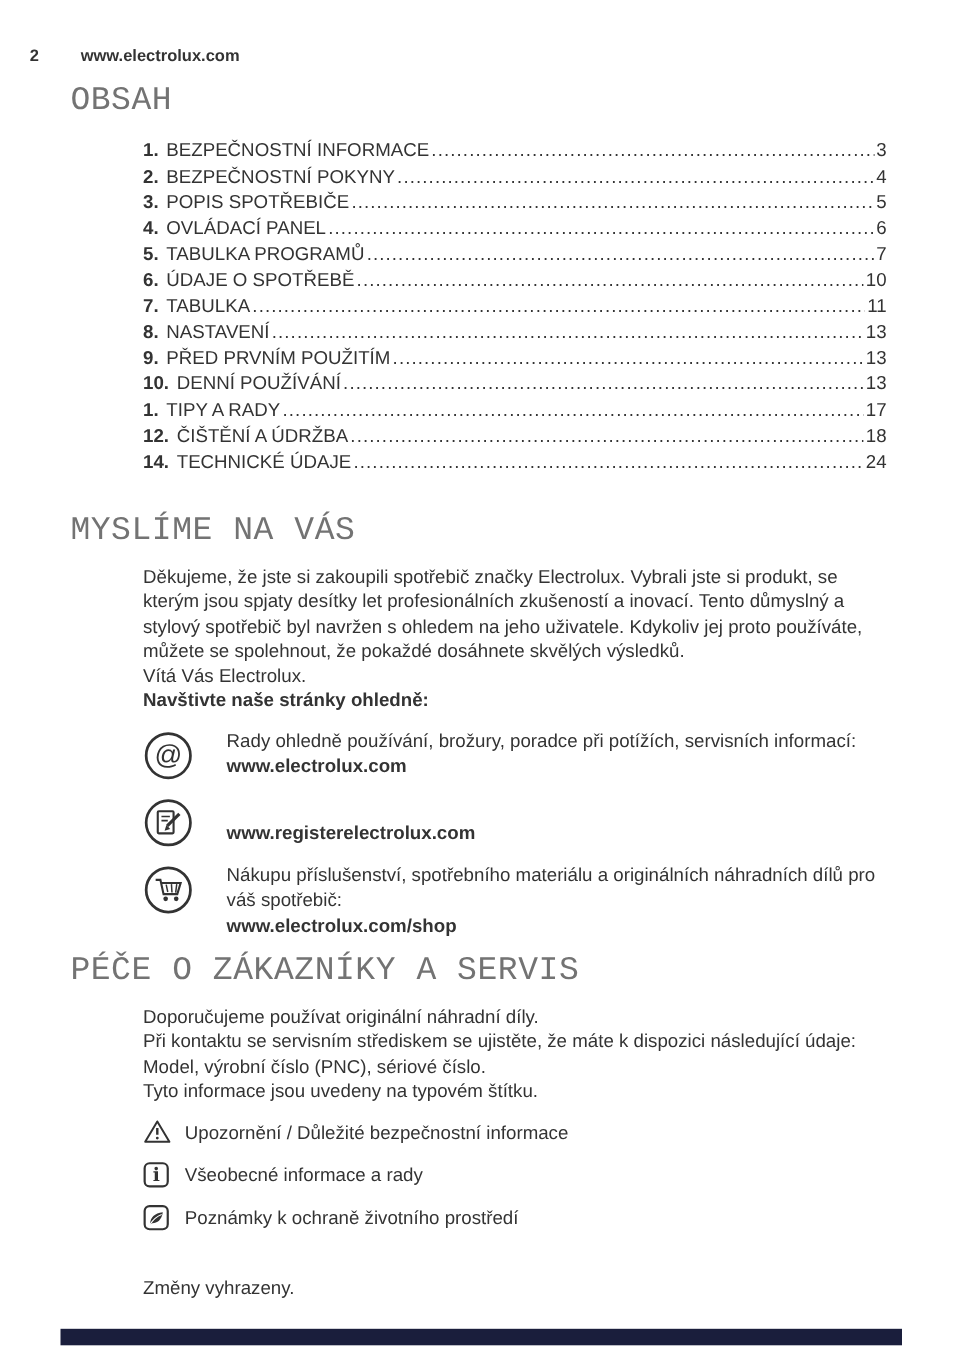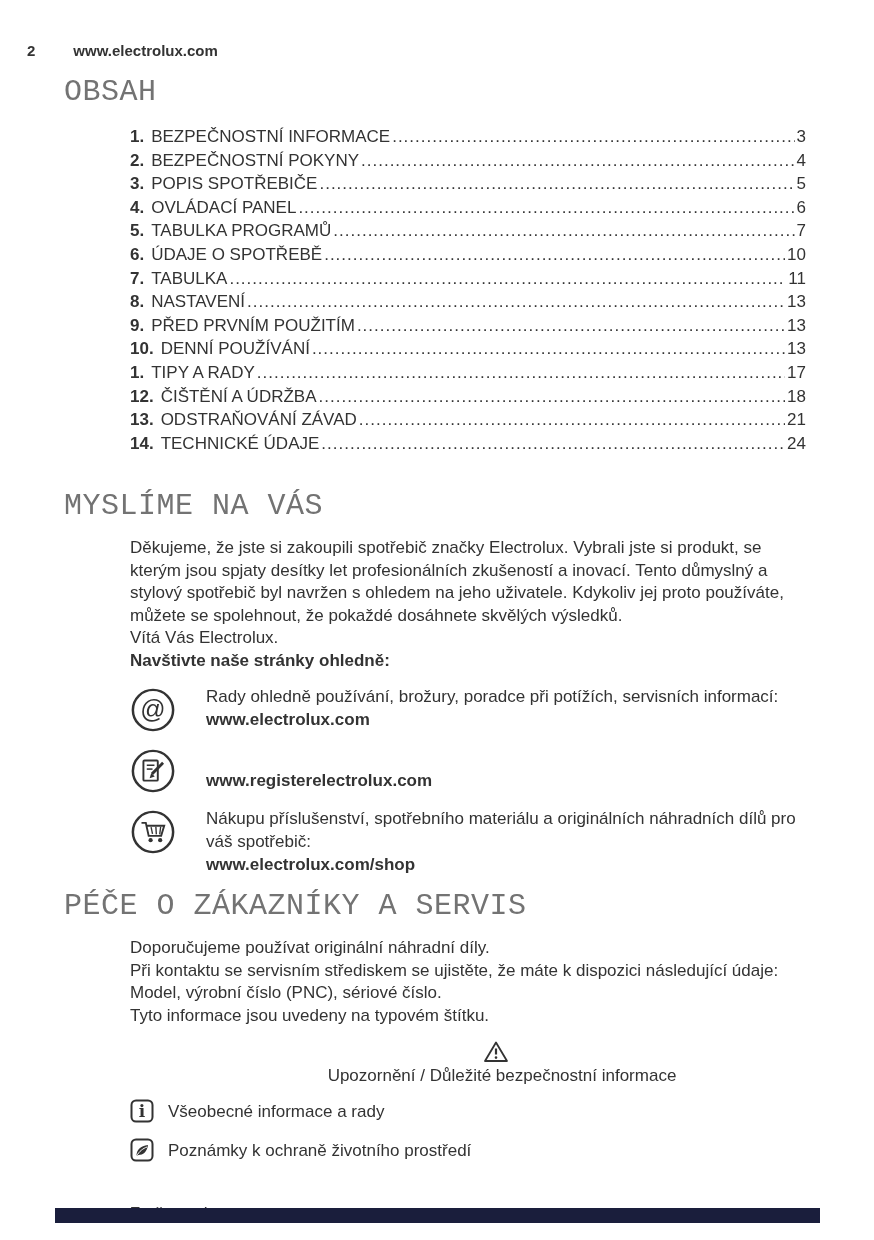--- a/index.html
+++ b/index.html
@@ -145,26 +145,20 @@
         <span class="dots"></span>
         <span class="toc-page">17</span>
       </div>
     <div class="toc-row">
         <span class="toc-num">12.</span>
         <span class="toc-label">ČIŠTĚNÍ A ÚDRŽBA</span>
         <span class="dots"></span>
         <span class="toc-page">18</span>
       </div>
     <div class="toc-row">
-        <span class="toc-num">13.</span>
-        <span class="toc-label">ODSTRAŇOVÁNÍ ZÁVAD</span>
-        <span class="dots"></span>
-        <span class="toc-page">21</span>
-      </div>
-    <div class="toc-row">
         <span class="toc-num">14.</span>
         <span class="toc-label">TECHNICKÉ ÚDAJE</span>
         <span class="dots"></span>
         <span class="toc-page">24</span>
       </div>
   </nav>
 
   <h1 class="section-title" id="we-think-title">MYSLÍME NA VÁS</h1>
 
   <div class="body-block">
@@ -222,21 +216,21 @@
   </div>
 
   <h1 class="section-title" id="care-title">PÉČE O ZÁKAZNÍKY A SERVIS</h1>
 
   <div class="body-block">
     <p>Doporučujeme používat originální náhradní díly.</p>
     <p>Při kontaktu se servisním střediskem se ujistěte, že máte k dispozici následující údaje: Model, výrobní číslo (PNC), sériové číslo.</p>
     <p>Tyto informace jsou uvedeny na typovém štítku.</p>
   </div>
 
-  <div class="note-row" style="flex-direction:column;">
+  <div class="note-row" style="">
     <span class="note-icon">
       <svg viewBox="0 0 26 24" width="26" height="24">
         <path d="M13 2.5 L24 21 H2 Z" fill="none" stroke="#333" stroke-width="1.8" stroke-linejoin="round"></path>
         <line x1="13" y1="8.5" x2="13" y2="14.5" stroke="#333" stroke-width="2.2"></line>
         <circle cx="13" cy="17.6" r="1.3" fill="#333"></circle>
       </svg>
     </span>
     <span class="note-text">Upozornění / Důležité bezpečnostní informace</span>
   </div>
 

